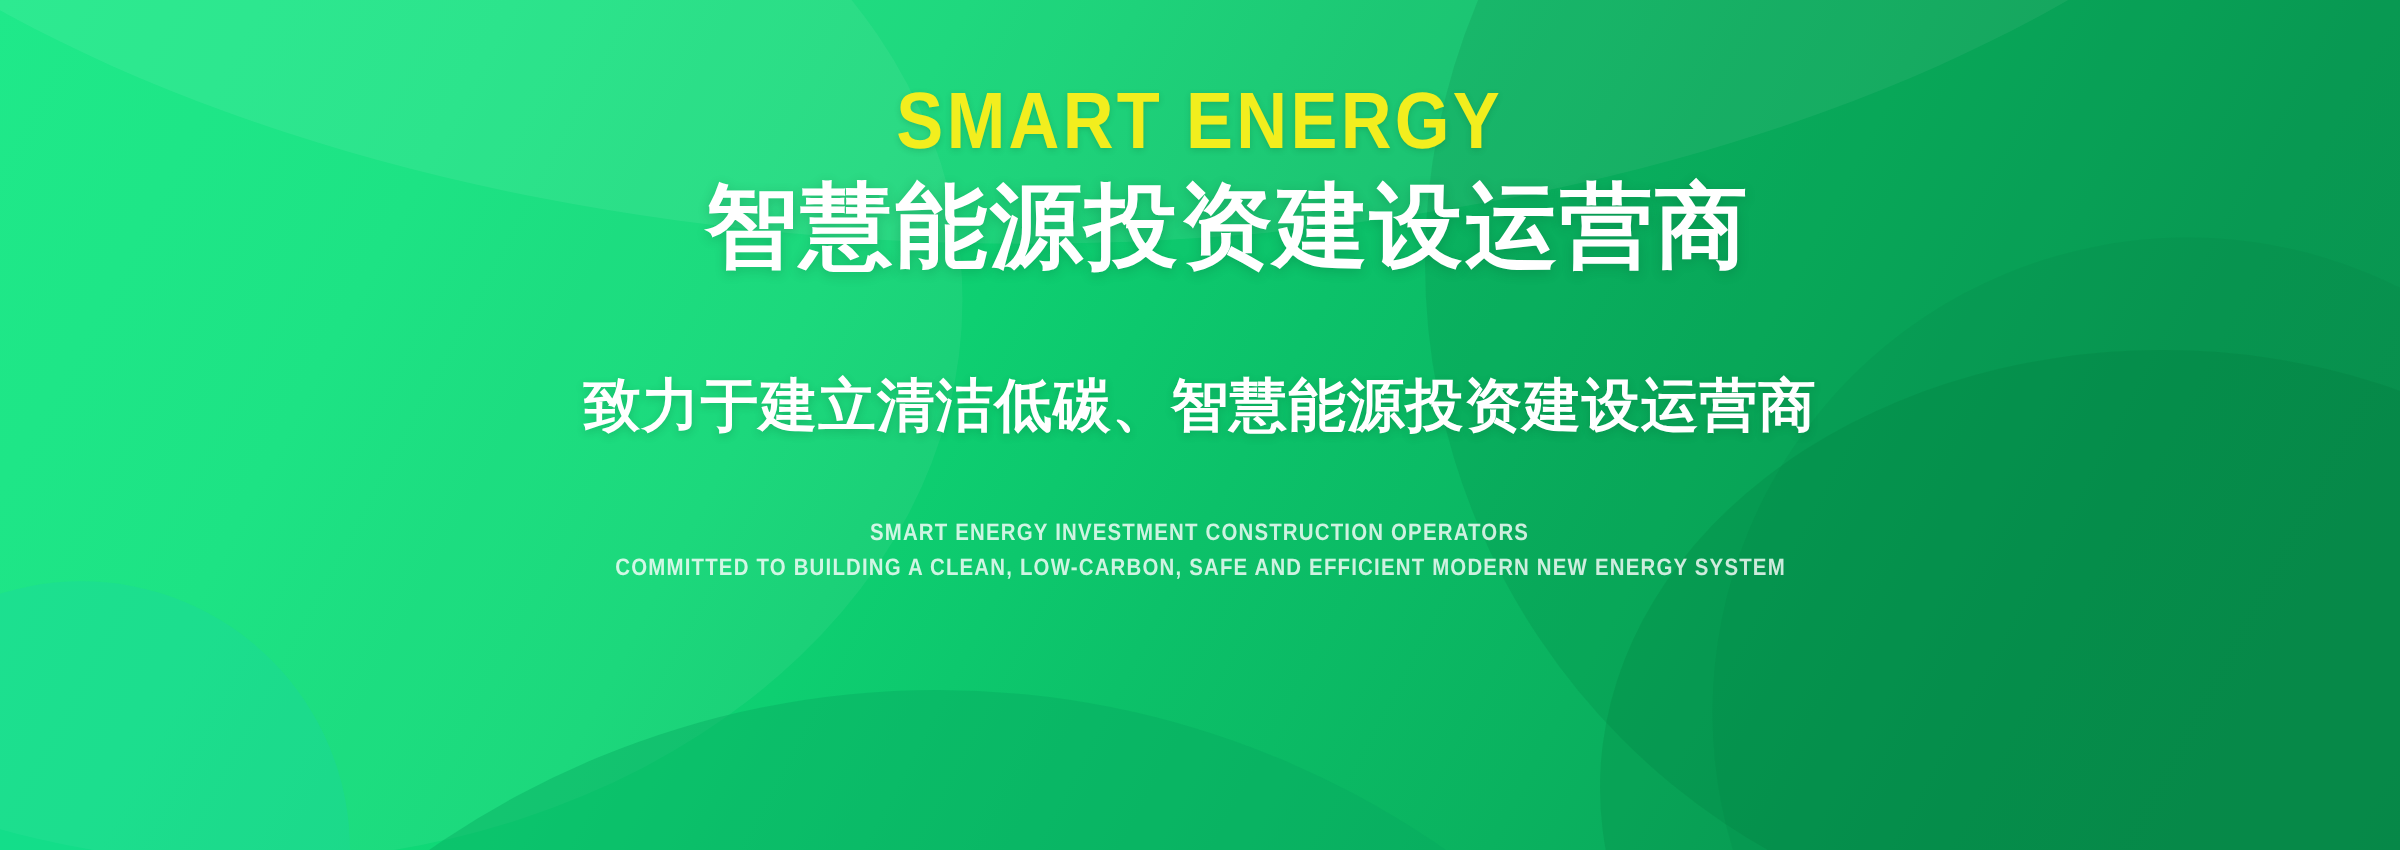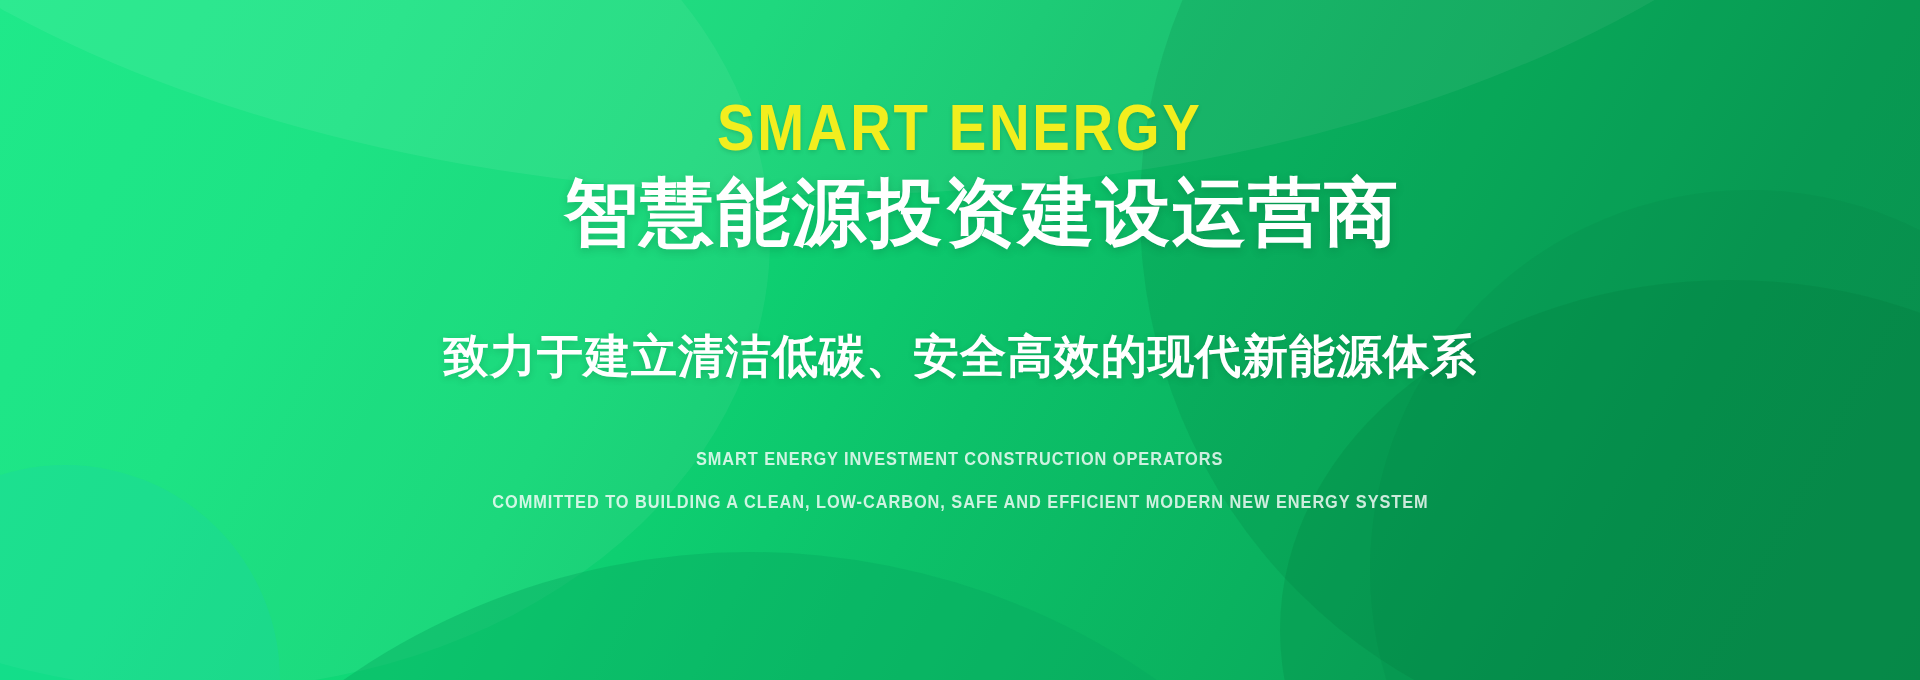--- a/index.html
+++ b/index.html
@@ -104,21 +104,21 @@
   
   .content {
     position: relative;
     z-index: 3;
     width: 100%;
     height: 100%;
     display: flex;
     flex-direction: column;
     align-items: center;
     justify-content: flex-start;
-    padding-top: 96px;
+    padding-top: 64px;
     box-sizing: border-box;
     text-align: right;
   }
 
   .headline-en {
     font-family: "Liberation Sans Narrow", "Liberation Sans", "DejaVu Sans Condensed", sans-serif;
     font-weight: bold;
     font-size: 64px;
     line-height: 1;
     letter-spacing: 3px;
@@ -149,21 +149,21 @@
     color: #ffffff;
     text-shadow: 0 2px 7px rgba(0, 70, 35, 0.20);
     white-space: nowrap;
   }
 
   .tagline-group {
     margin-top: 24px;
     display: flex;
     flex-direction: column;
     align-items: center;
-    gap: 20px;
+    gap: 5px;
   }
 
   .tagline-en {
     font-family: "Liberation Sans Narrow", "Liberation Sans", "DejaVu Sans Condensed", sans-serif;
     font-weight: bold;
     font-size: 19px;
     letter-spacing: 1.1px;
     line-height: 1.25;
     color: rgba(255, 255, 255, 0.80);
     transform: scaleX(0.86);
@@ -184,21 +184,21 @@
     <div class="blob blob-bottom-dome"></div>
     <div class="blob blob-bottom-left"></div>
   </div>
 
   <div class="content">
 
     <div class="headline-en">SMART ENERGY</div>
 
     <h1 class="headline-cn">智慧能源投资建设运营商</h1>
 
-    <h2 class="subhead-cn">致力于建立清洁低碳、安全高效的现代新能源体系</h2>
+    <h2 class="subhead-cn">致力于建立清洁低碳、智慧能源投资建设运营商</h2>
 
     <div class="tagline-group">
       <div class="tagline-en">SMART ENERGY INVESTMENT CONSTRUCTION OPERATORS</div>
       <div class="tagline-en">COMMITTED TO BUILDING A CLEAN, LOW-CARBON, SAFE AND EFFICIENT MODERN NEW ENERGY SYSTEM</div>
     </div>
 
   </div>
 </div>
 
 </body></html>

